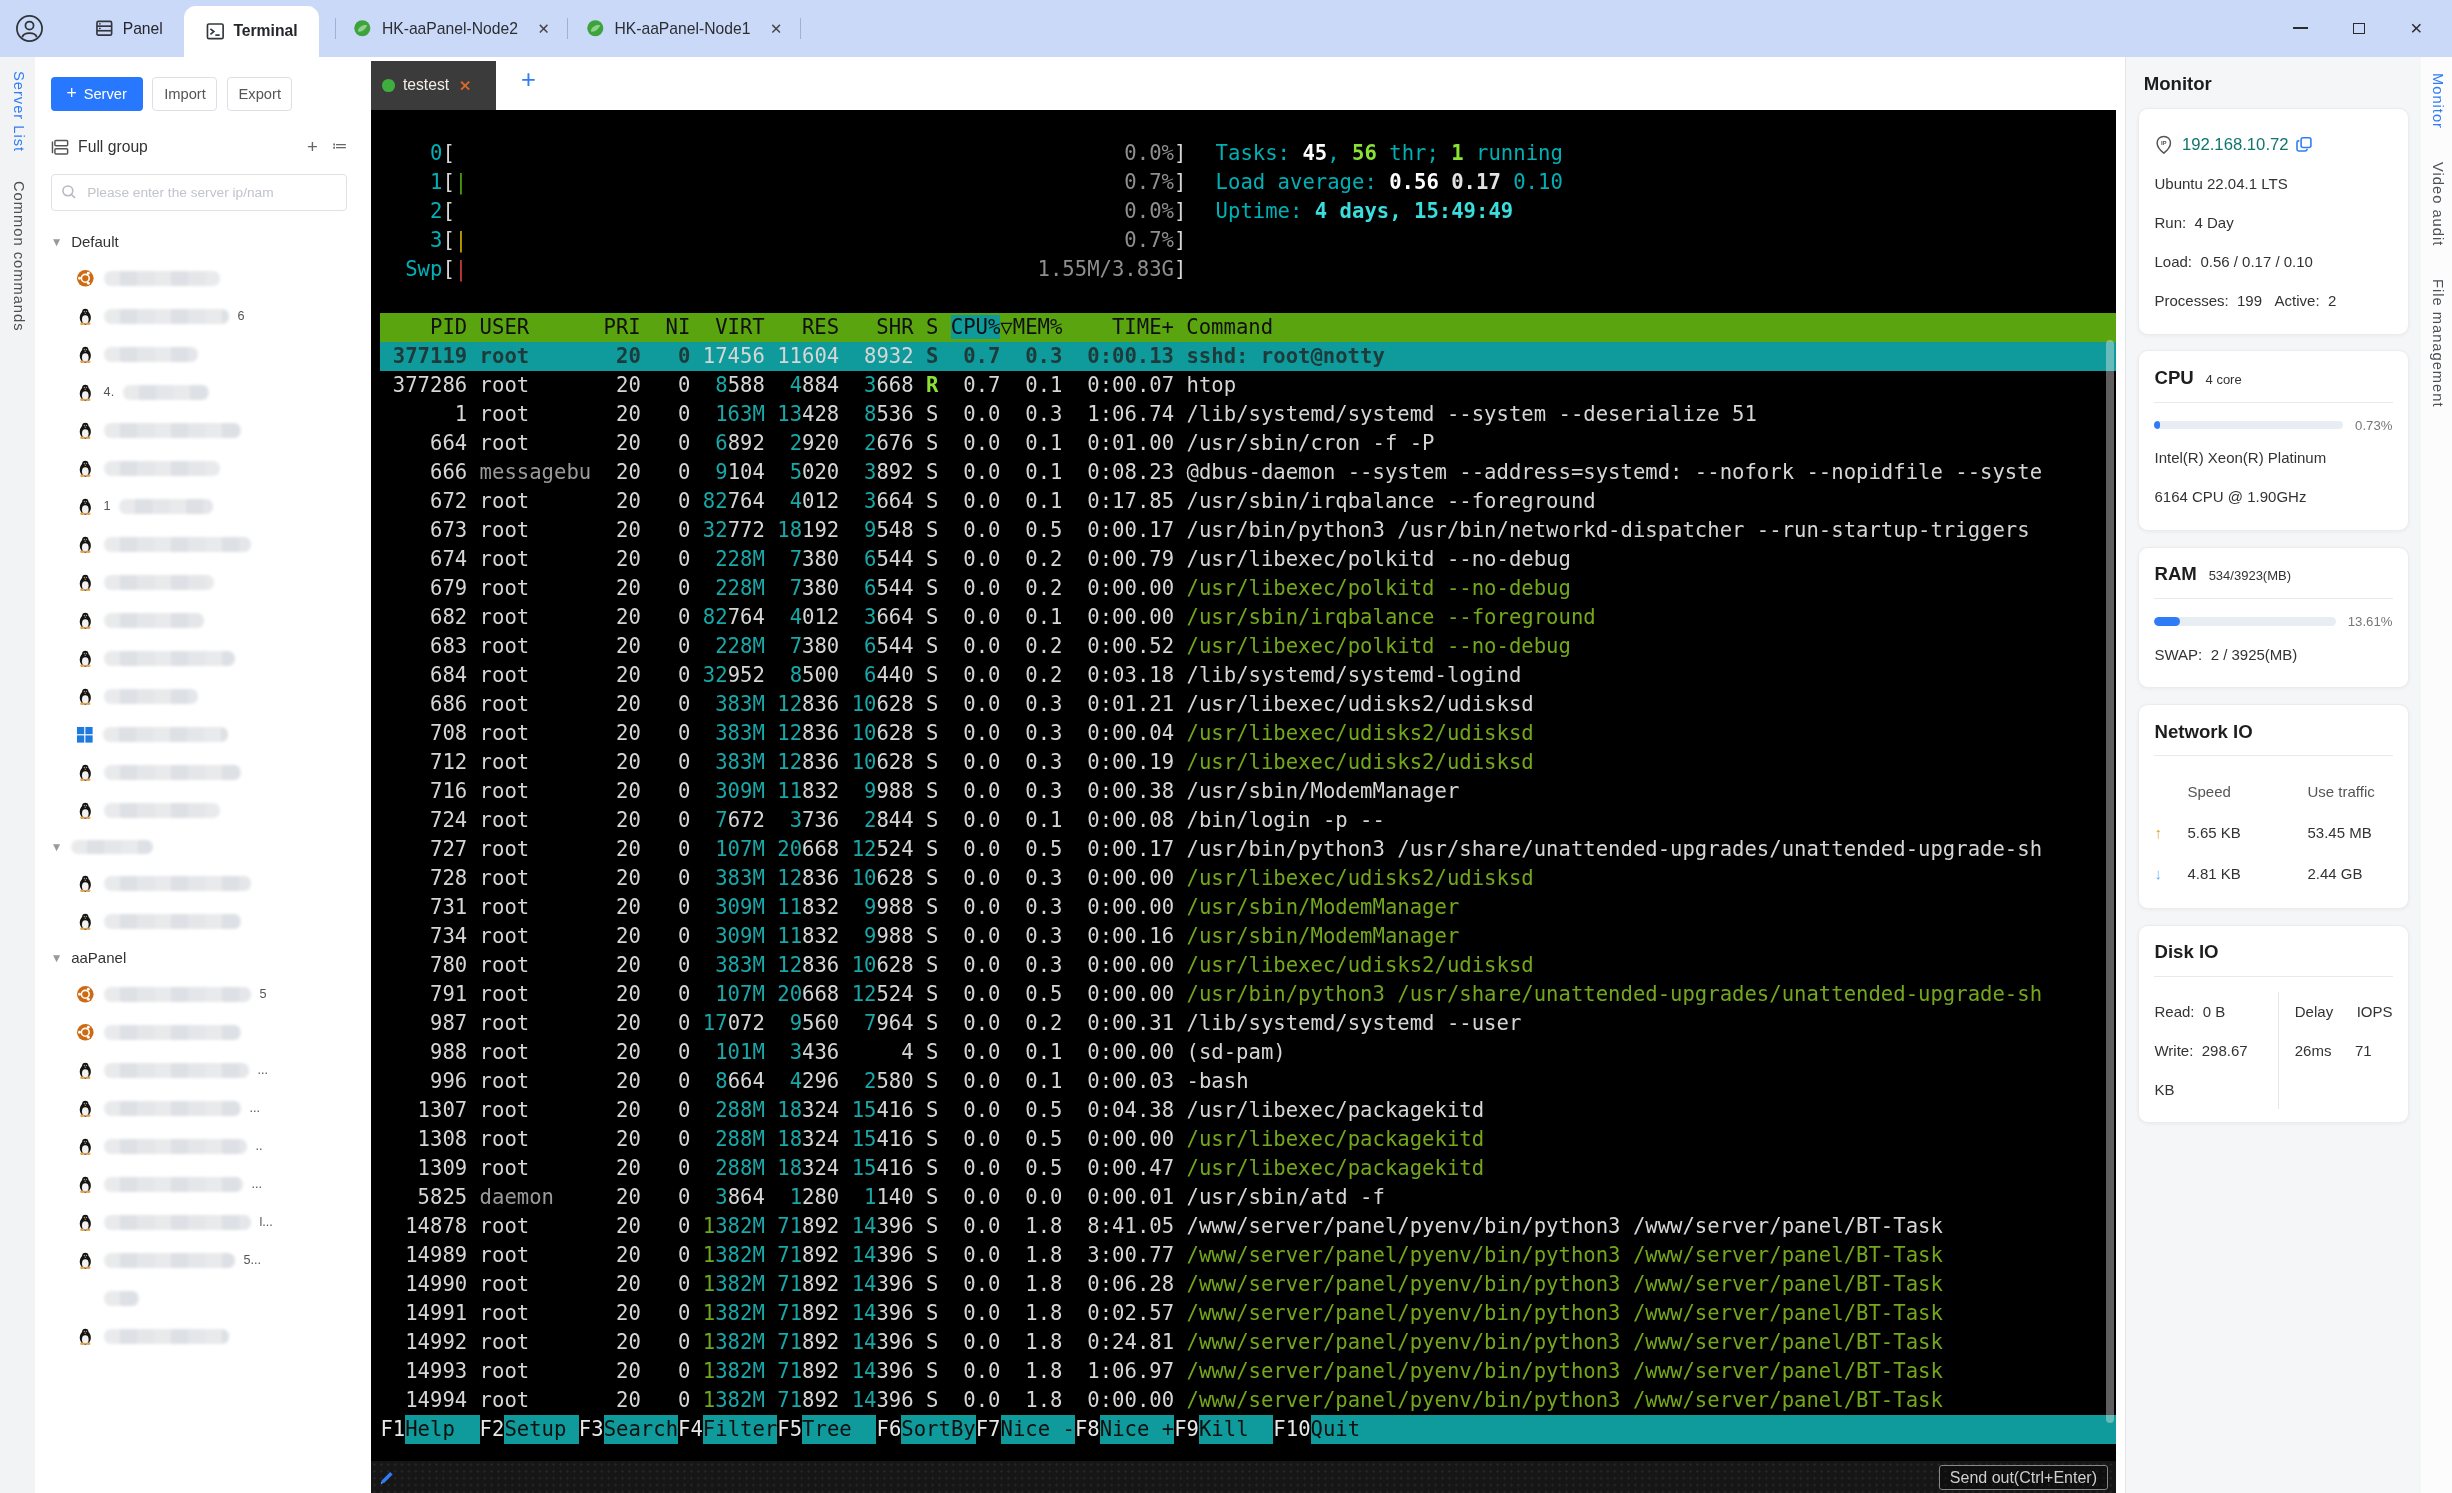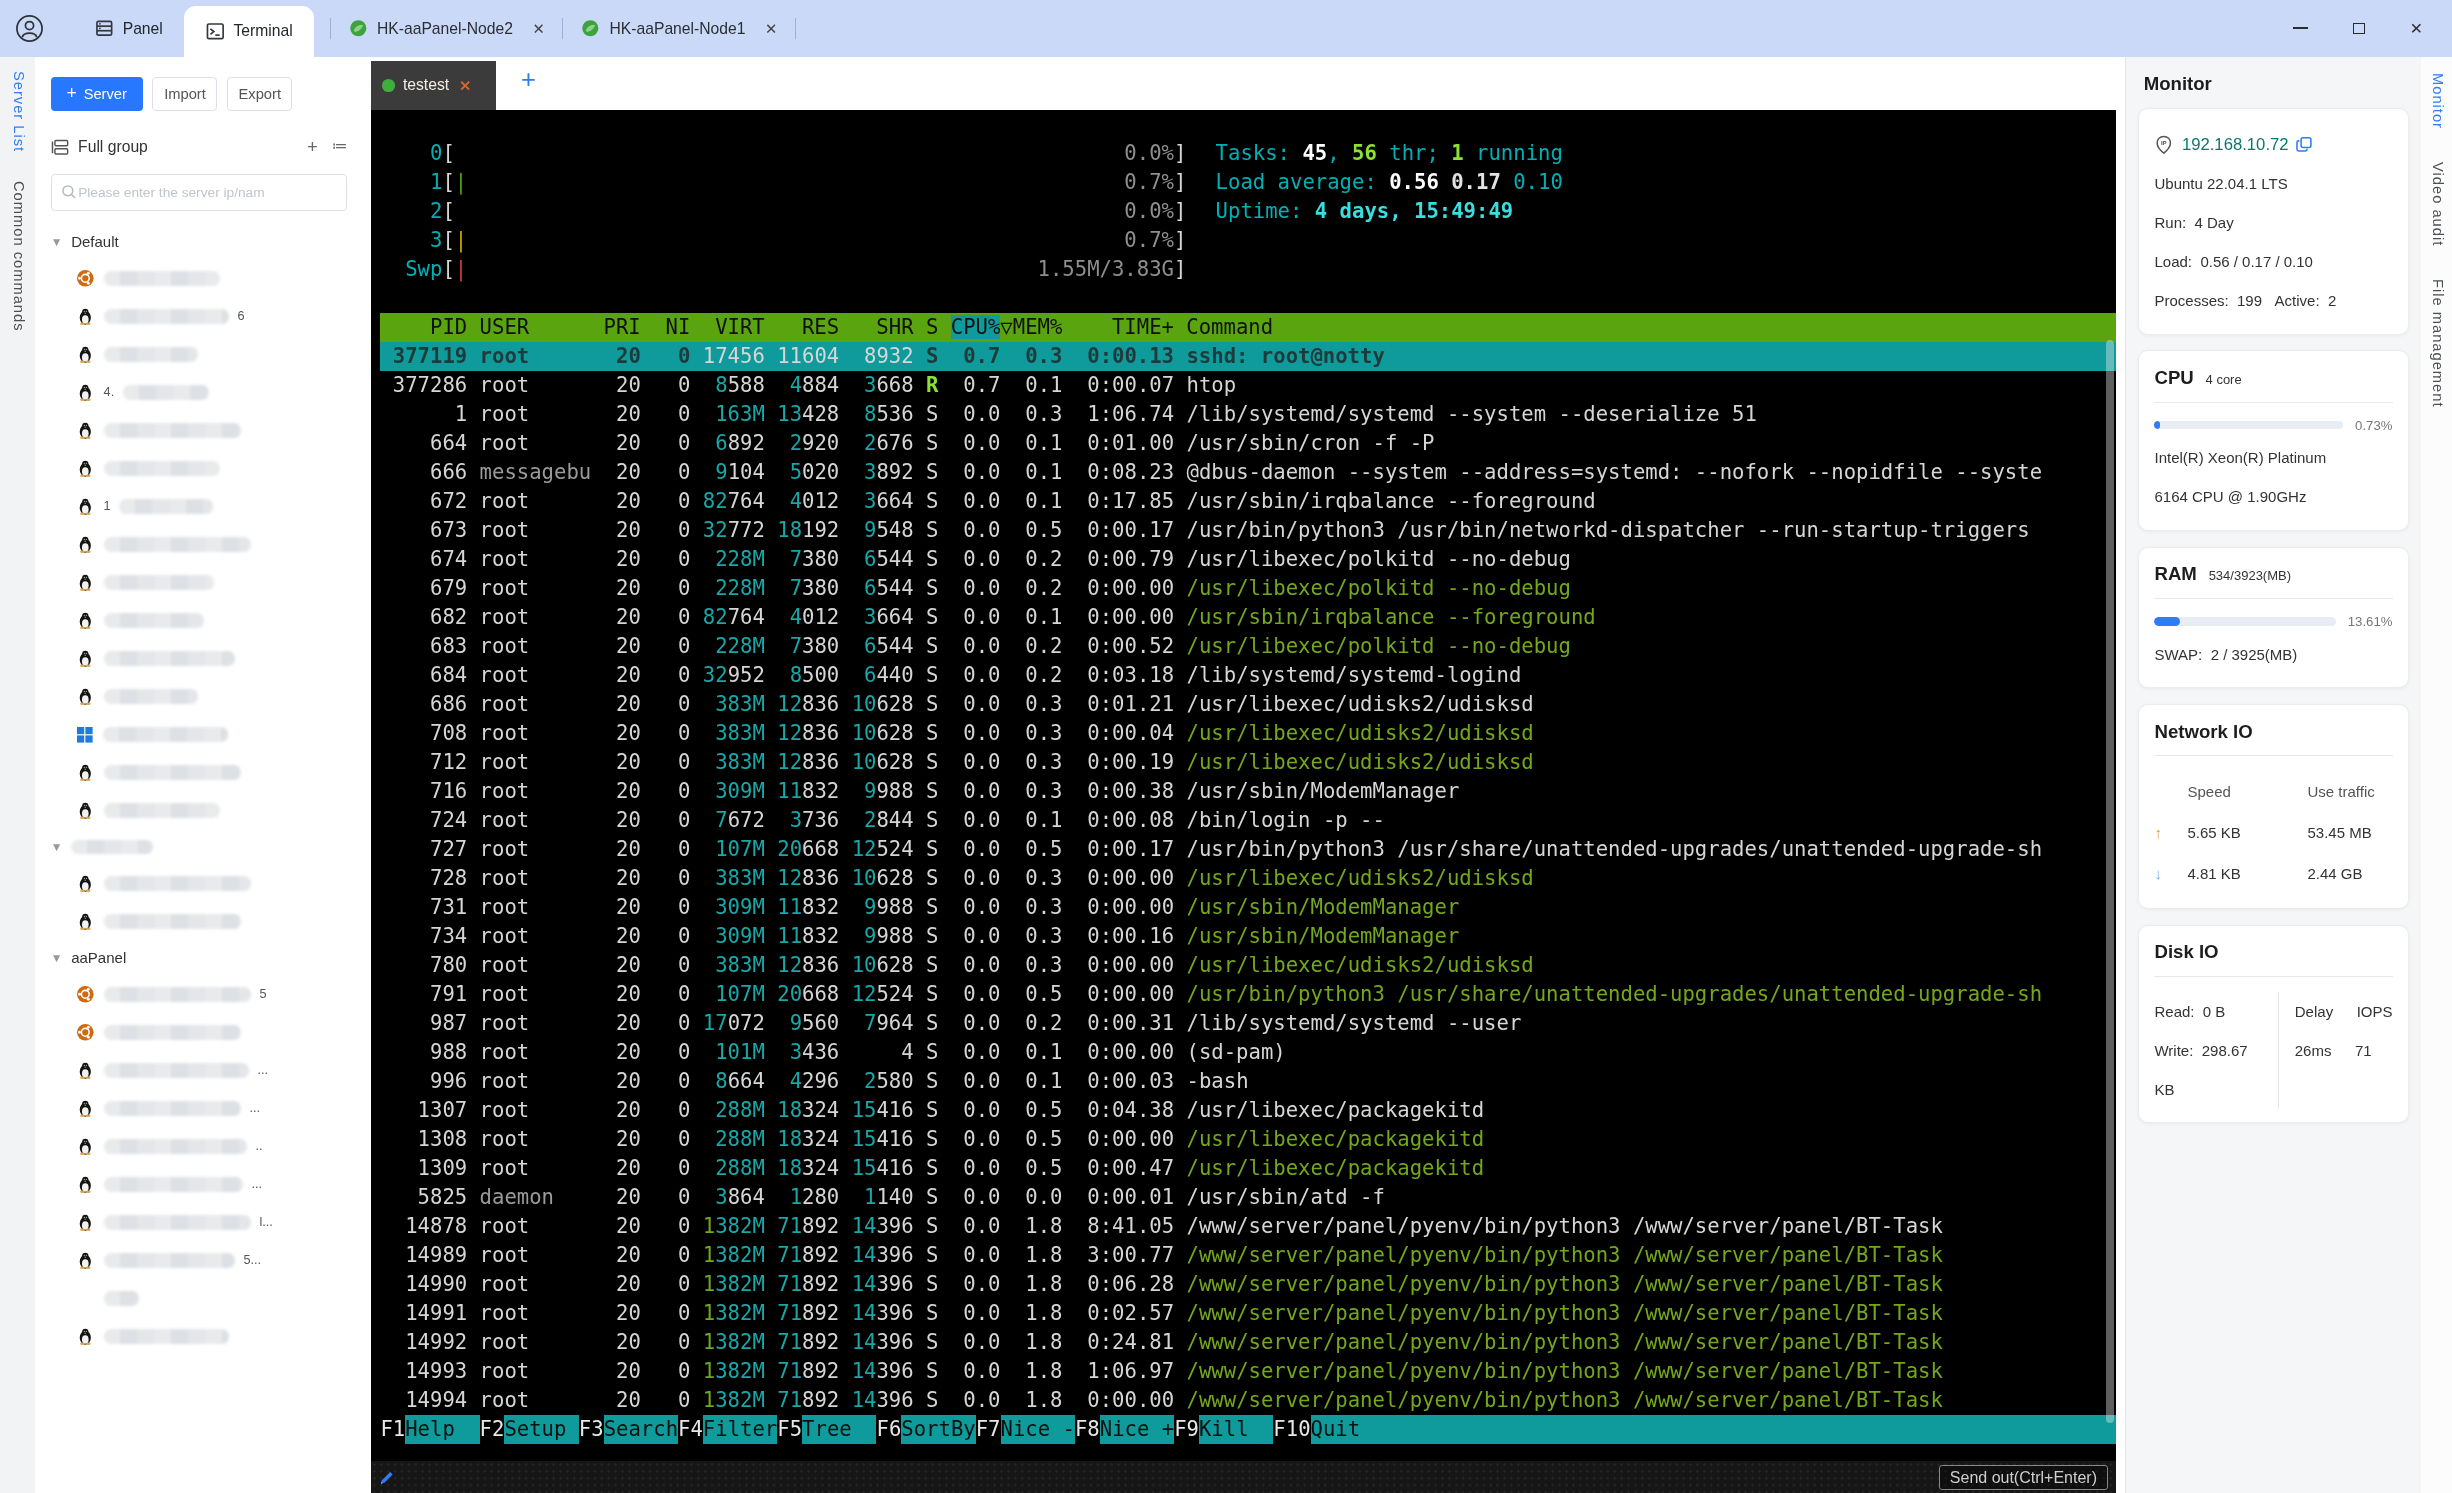--- a/index.html
+++ b/index.html
@@ -4,21 +4,21 @@
 <style>
   * { margin:0; padding:0; box-sizing:border-box; }
   html,body { width:2452px; height:1494px; overflow:hidden; background:#fff;
     font-family:"Liberation Sans", sans-serif; }
 
   
   #topbar { position:absolute; left:0; top:0; width:2452px; height:57px; background:#cbd9f8;
     display:flex; align-items:center; }
   .avatar { width:31px; height:31px; margin-left:13.7px; display:flex; align-items:center; justify-content:center; }
   .top-tab { display:flex; align-items:center; gap:8.8px; padding:0 21.6px; height:57px; font-size:15.7px; color:#23262b; }
-  .top-tab.active { background:#fff; border-radius:11.8px 11.8px 0 0; height:51px; margin-top:5.9px; }
+  .top-tab.active { background:#fff; border-radius:11.8px 11.8px 0 0; height:51px; margin-top:5.9px;font-weight:bold; }
   .tab-sep { width:1px; height:21.6px; background:#9fb0d8; }
   .sess-tab { display:flex; align-items:center; gap:9.8px; padding:0 17.6px; height:57px; font-size:15.7px; color:#2b2e33; }
   .sess-close { color:#444; font-size:14.7px; margin-left:9.8px; cursor:default; }
   #win-controls { margin-left:auto; display:flex; align-items:center; gap:45px; padding-right:29px; }
   .wc-min { width:14.7px; height:2px; background:#2b2b2b; }
   .wc-max { width:11.8px; height:11.8px; border:1.7px solid #2b2b2b; }
   .wc-close { font-size:15.7px; color:#2b2b2b; line-height:1; }
 
   
   #leftrail { position:absolute; left:0; top:57px; width:35px; height:1437px; background:#f2f3f5; }
@@ -29,21 +29,21 @@
   
   #sidebar { position:absolute; left:35px; top:57px; width:327px; height:1437px; background:#fff;
     border-right:1px solid #e9e9e9; padding:19.6px 13.7px 0 15.7px; overflow:hidden; }
   #btn-row { display:flex; gap:9.8px; }
   .btn { height:34px; border-radius:3.9px; font-size:14.7px; display:flex; align-items:center; justify-content:center; }
   .btn.primary { background:#2878ff; color:#fff; width:92px; gap:6.9px; }
   .btn.ghost { background:#fff; border:1px solid #dcdfe6; color:#555; width:65px; }
   #group-row { display:flex; align-items:center; margin-top:25.5px; color:#333; font-size:15.7px; }
   #group-row .gicons { margin-left:auto; display:flex; gap:13.7px; color:#666; font-size:18.6px; }
   #search-box { margin-top:15.7px; height:37px; border:1px solid #dfe1e6; border-radius:3.9px; display:flex; align-items:center;
-    padding:0 9.8px; gap:1px; }
+    padding:0 9.8px; gap:10px; }
   #search-box input { border:none; outline:none; flex:1; font-size:13.7px; color:#333; font-family:"Liberation Sans",sans-serif; }
   #search-box input::placeholder { color:#c0c4cc; }
   #server-groups { margin-top:13.7px; }
   .sgroup-hd { display:flex; align-items:center; gap:8.8px; height:35px; font-size:15px; color:#333; }
   .sgroup-hd .arrow { color:#999; font-size:11.8px; }
   .srv-item { display:flex; align-items:center; height:38px; padding-left:25.5px; gap:8.8px; }
   .pill { height:14.7px; border-radius:6.9px; filter:blur(1.6px);
     background:repeating-linear-gradient(90deg,#e9eaec 0 15.7px,#dde0e4 15.7px 33px,#e4e6e9 33px 51px); }
   .sfx { font-size:12.7px; color:#555; }
 

